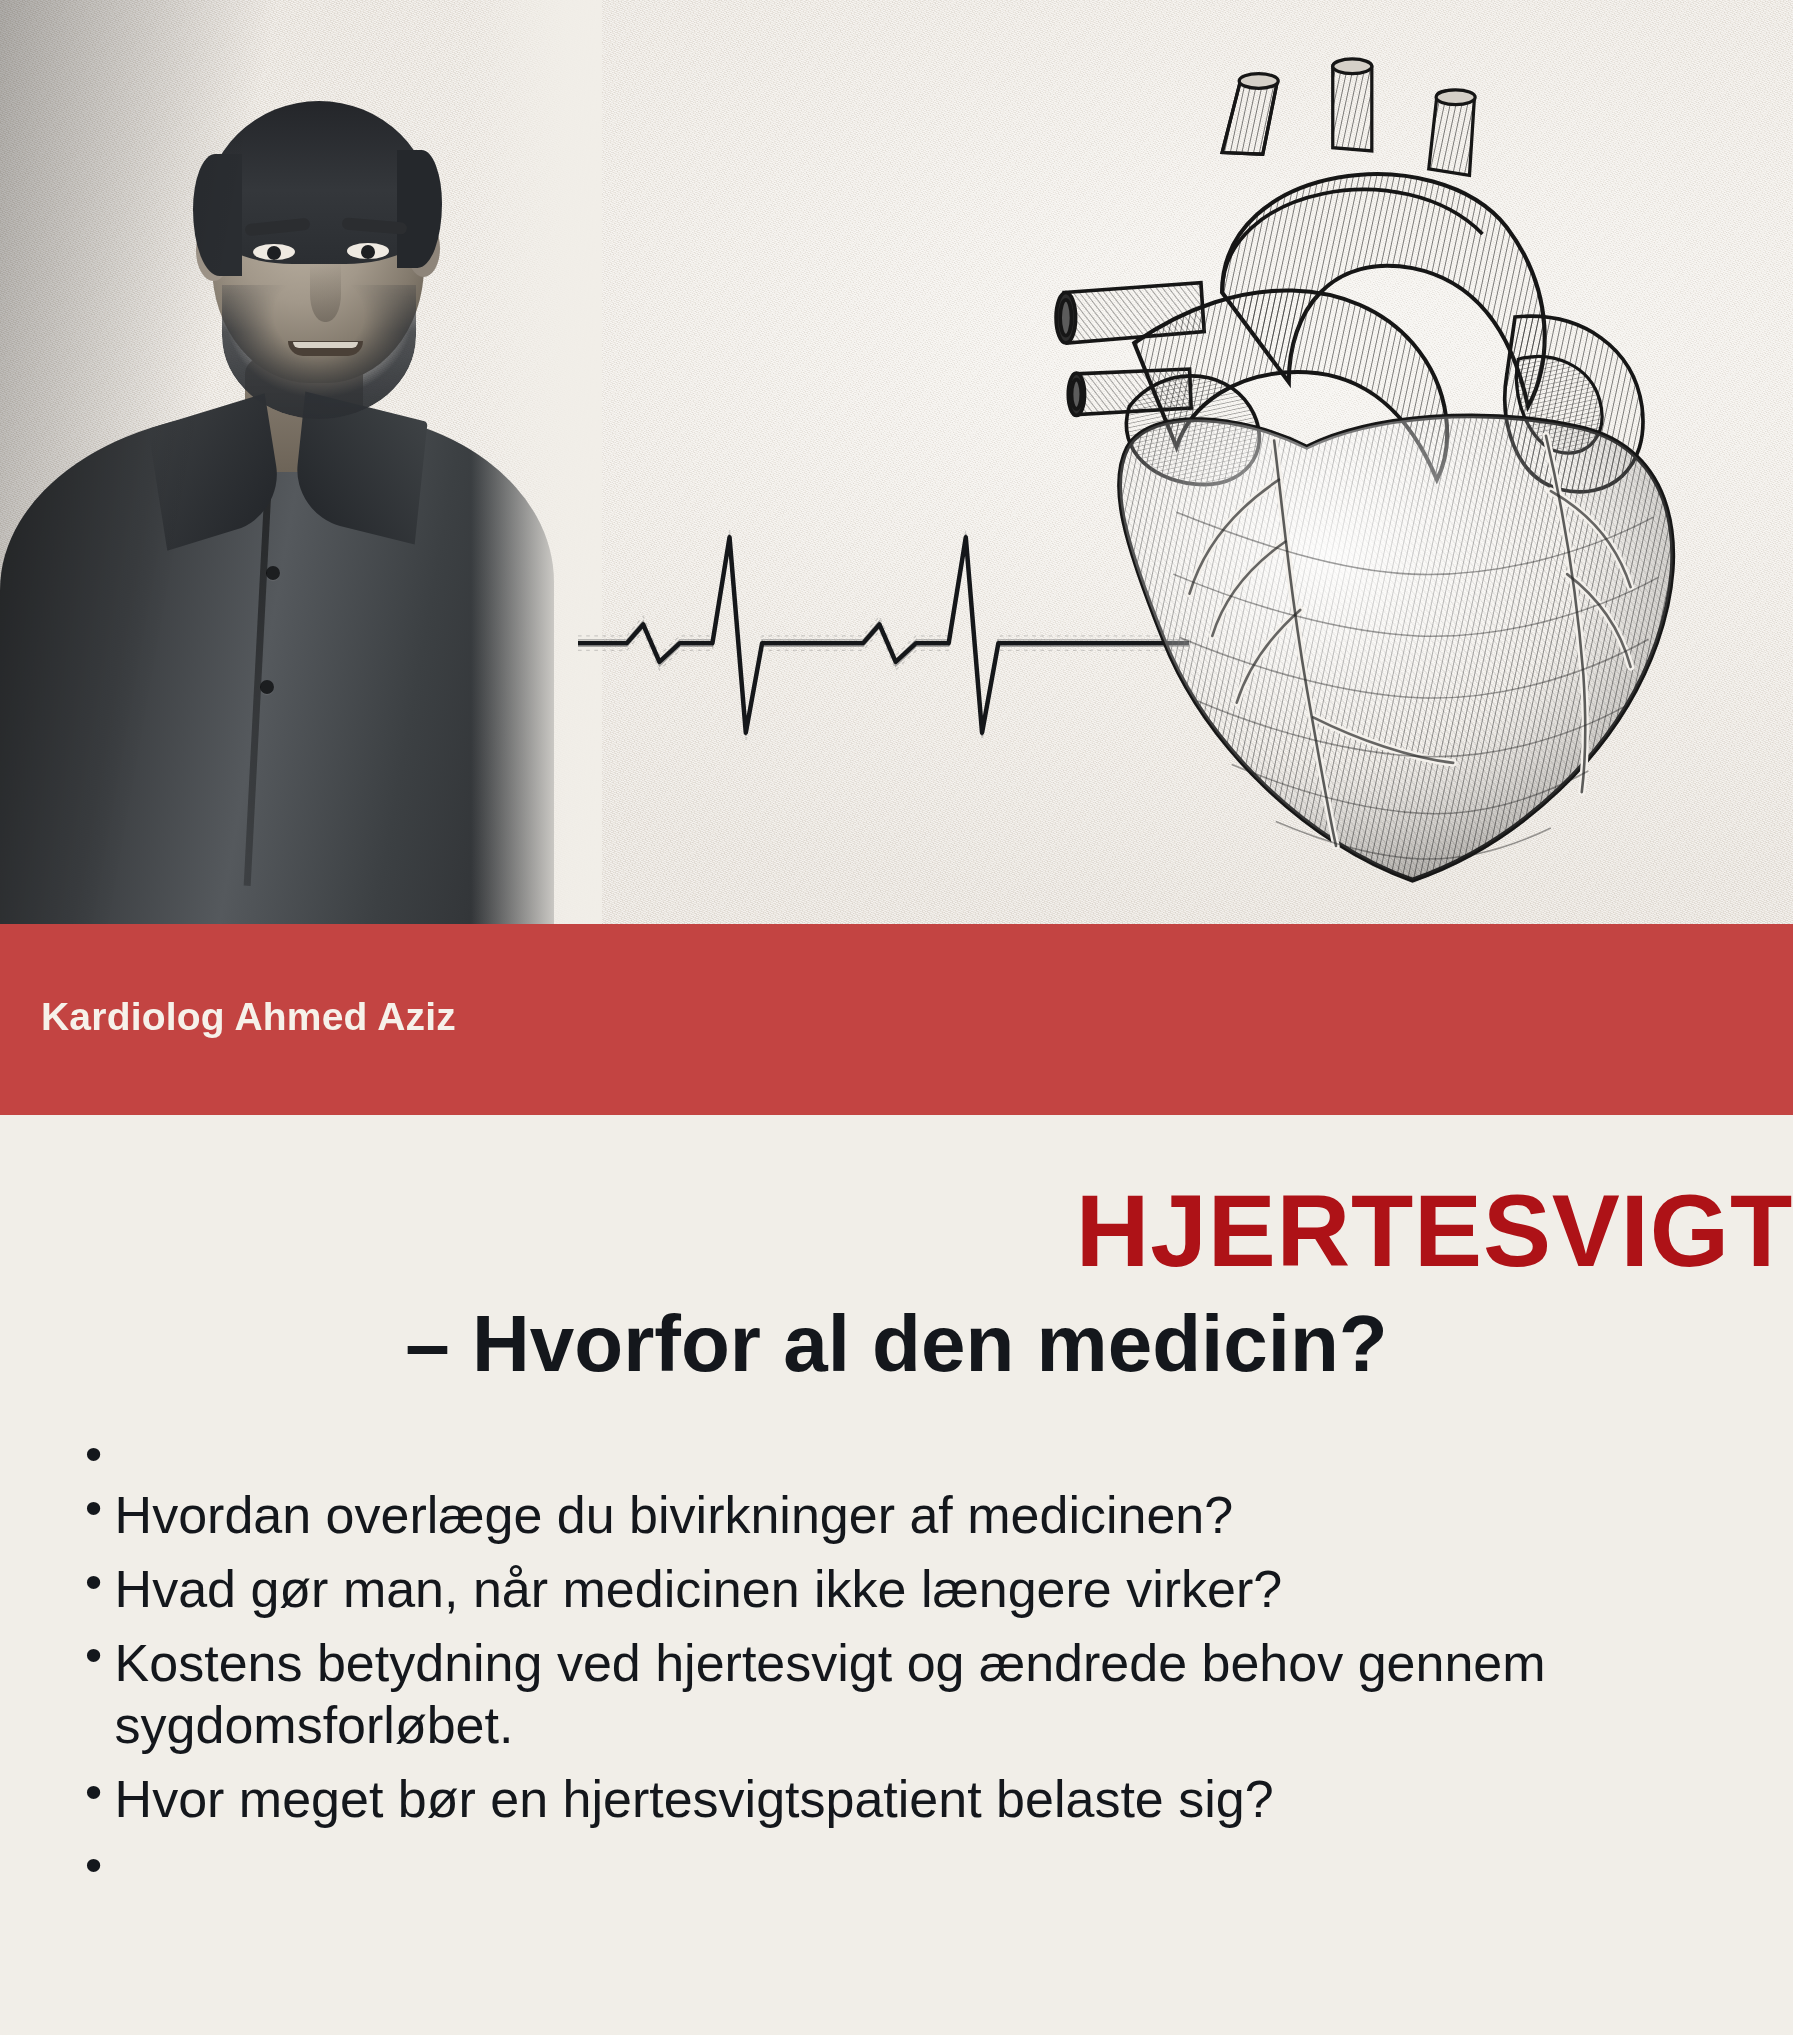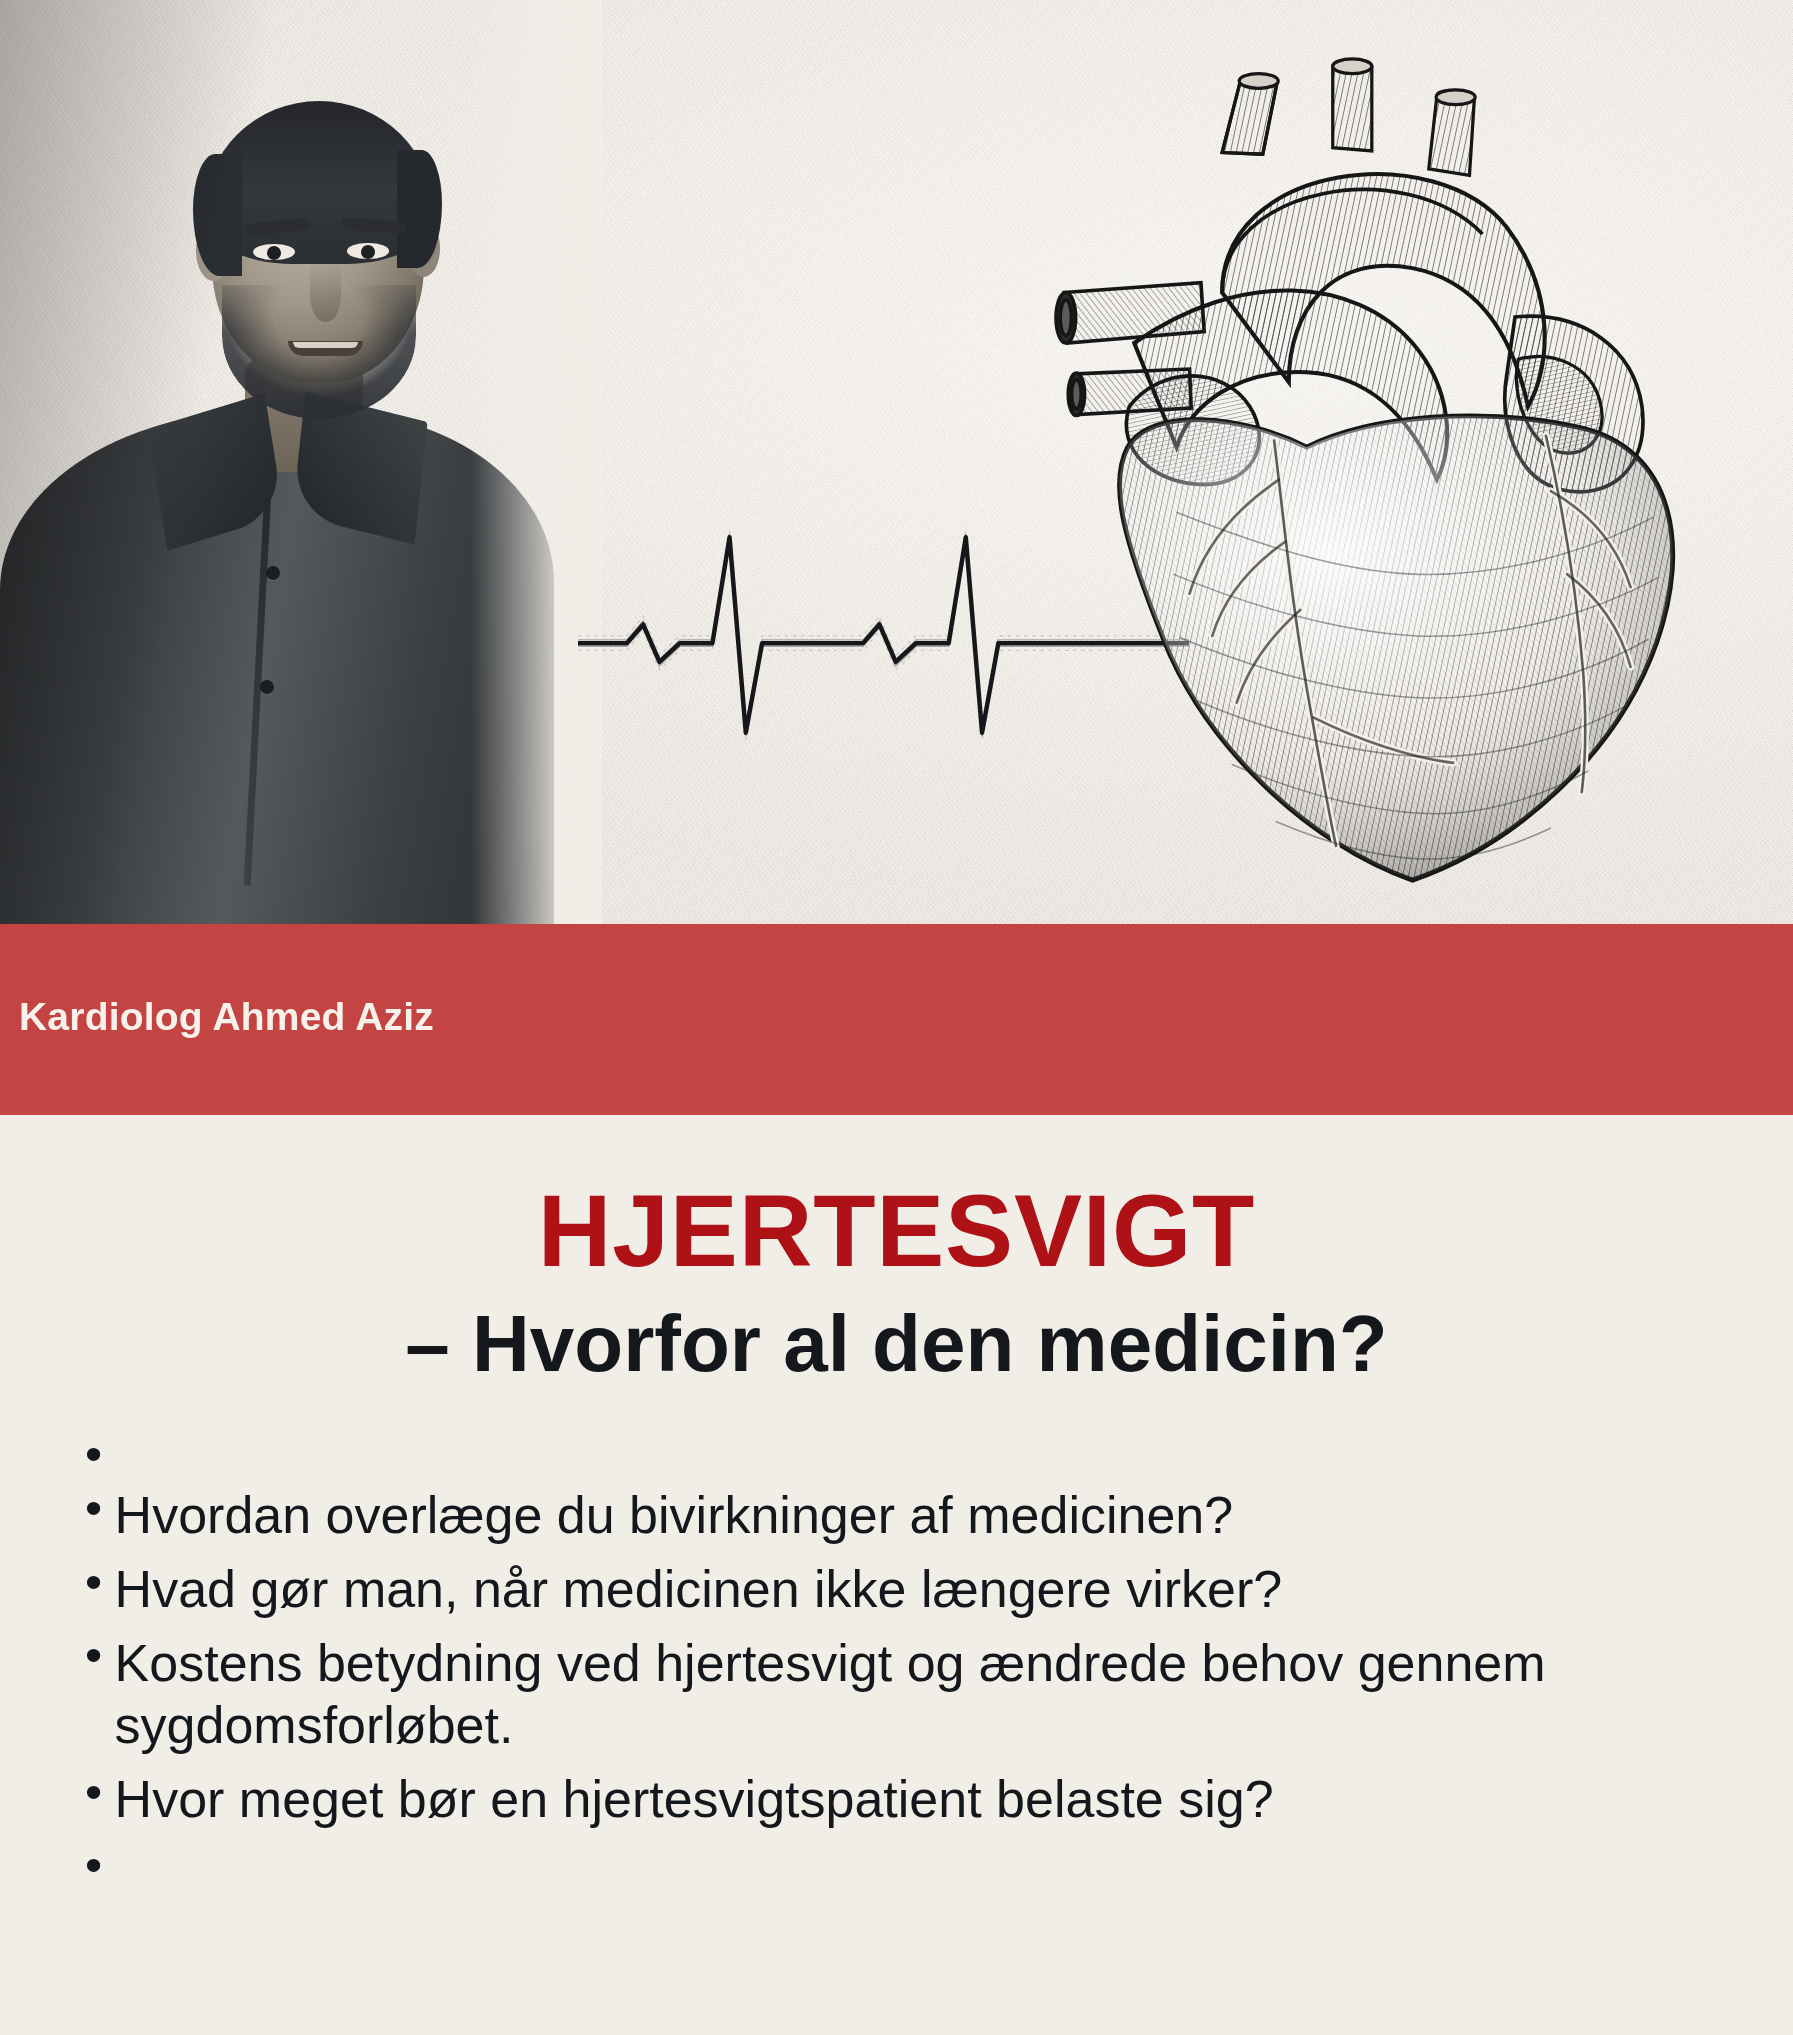--- a/index.html
+++ b/index.html
@@ -135,35 +135,35 @@
 
   
   .heart { position:absolute; left:1030px; top:24.4px; width:765px; height:887px; }
   .heart svg{ width:100%; height:100%; }
 
   
   .band {
     position:absolute; left:0; top:924px; width:1793px; height:191px;
     background:#C34442;
     display:flex; flex-direction:column; justify-content:center;
-    padding-left:19px;
+    padding-left:41px;
   }
   .band-name {
     color:#F6F1EA; font-size:39px; font-weight:700; letter-spacing:0.2px;
     line-height:1.06; margin-bottom:6.5px;
   }
   .band-role { color:#F6F1EA; font-size:36px; font-weight:400; line-height:1.06; }
 
   
   .content {
     position:absolute; left:0; top:1115px; width:1793px; height:1233px;
     background:#F1EEE8;
   }
   .title {
-    text-align:center; color:#AE1217; font-size:102px; font-weight:700;
+    text-align:right; color:#AE1217; font-size:102px; font-weight:700;
     letter-spacing:0.8px; margin-top:65px; line-height:1;
   }
   .subtitle {
     text-align:center; color:#14171C; font-size:80px; font-weight:700;
     margin-top:19.5px; line-height:1.05;
   }
 
   .bullets { margin:45px 0 0 85px; width:1588px; }
   .bullet { display:flex; align-items:flex-start; margin-bottom:11.4px; }
   .bullet .dot {

